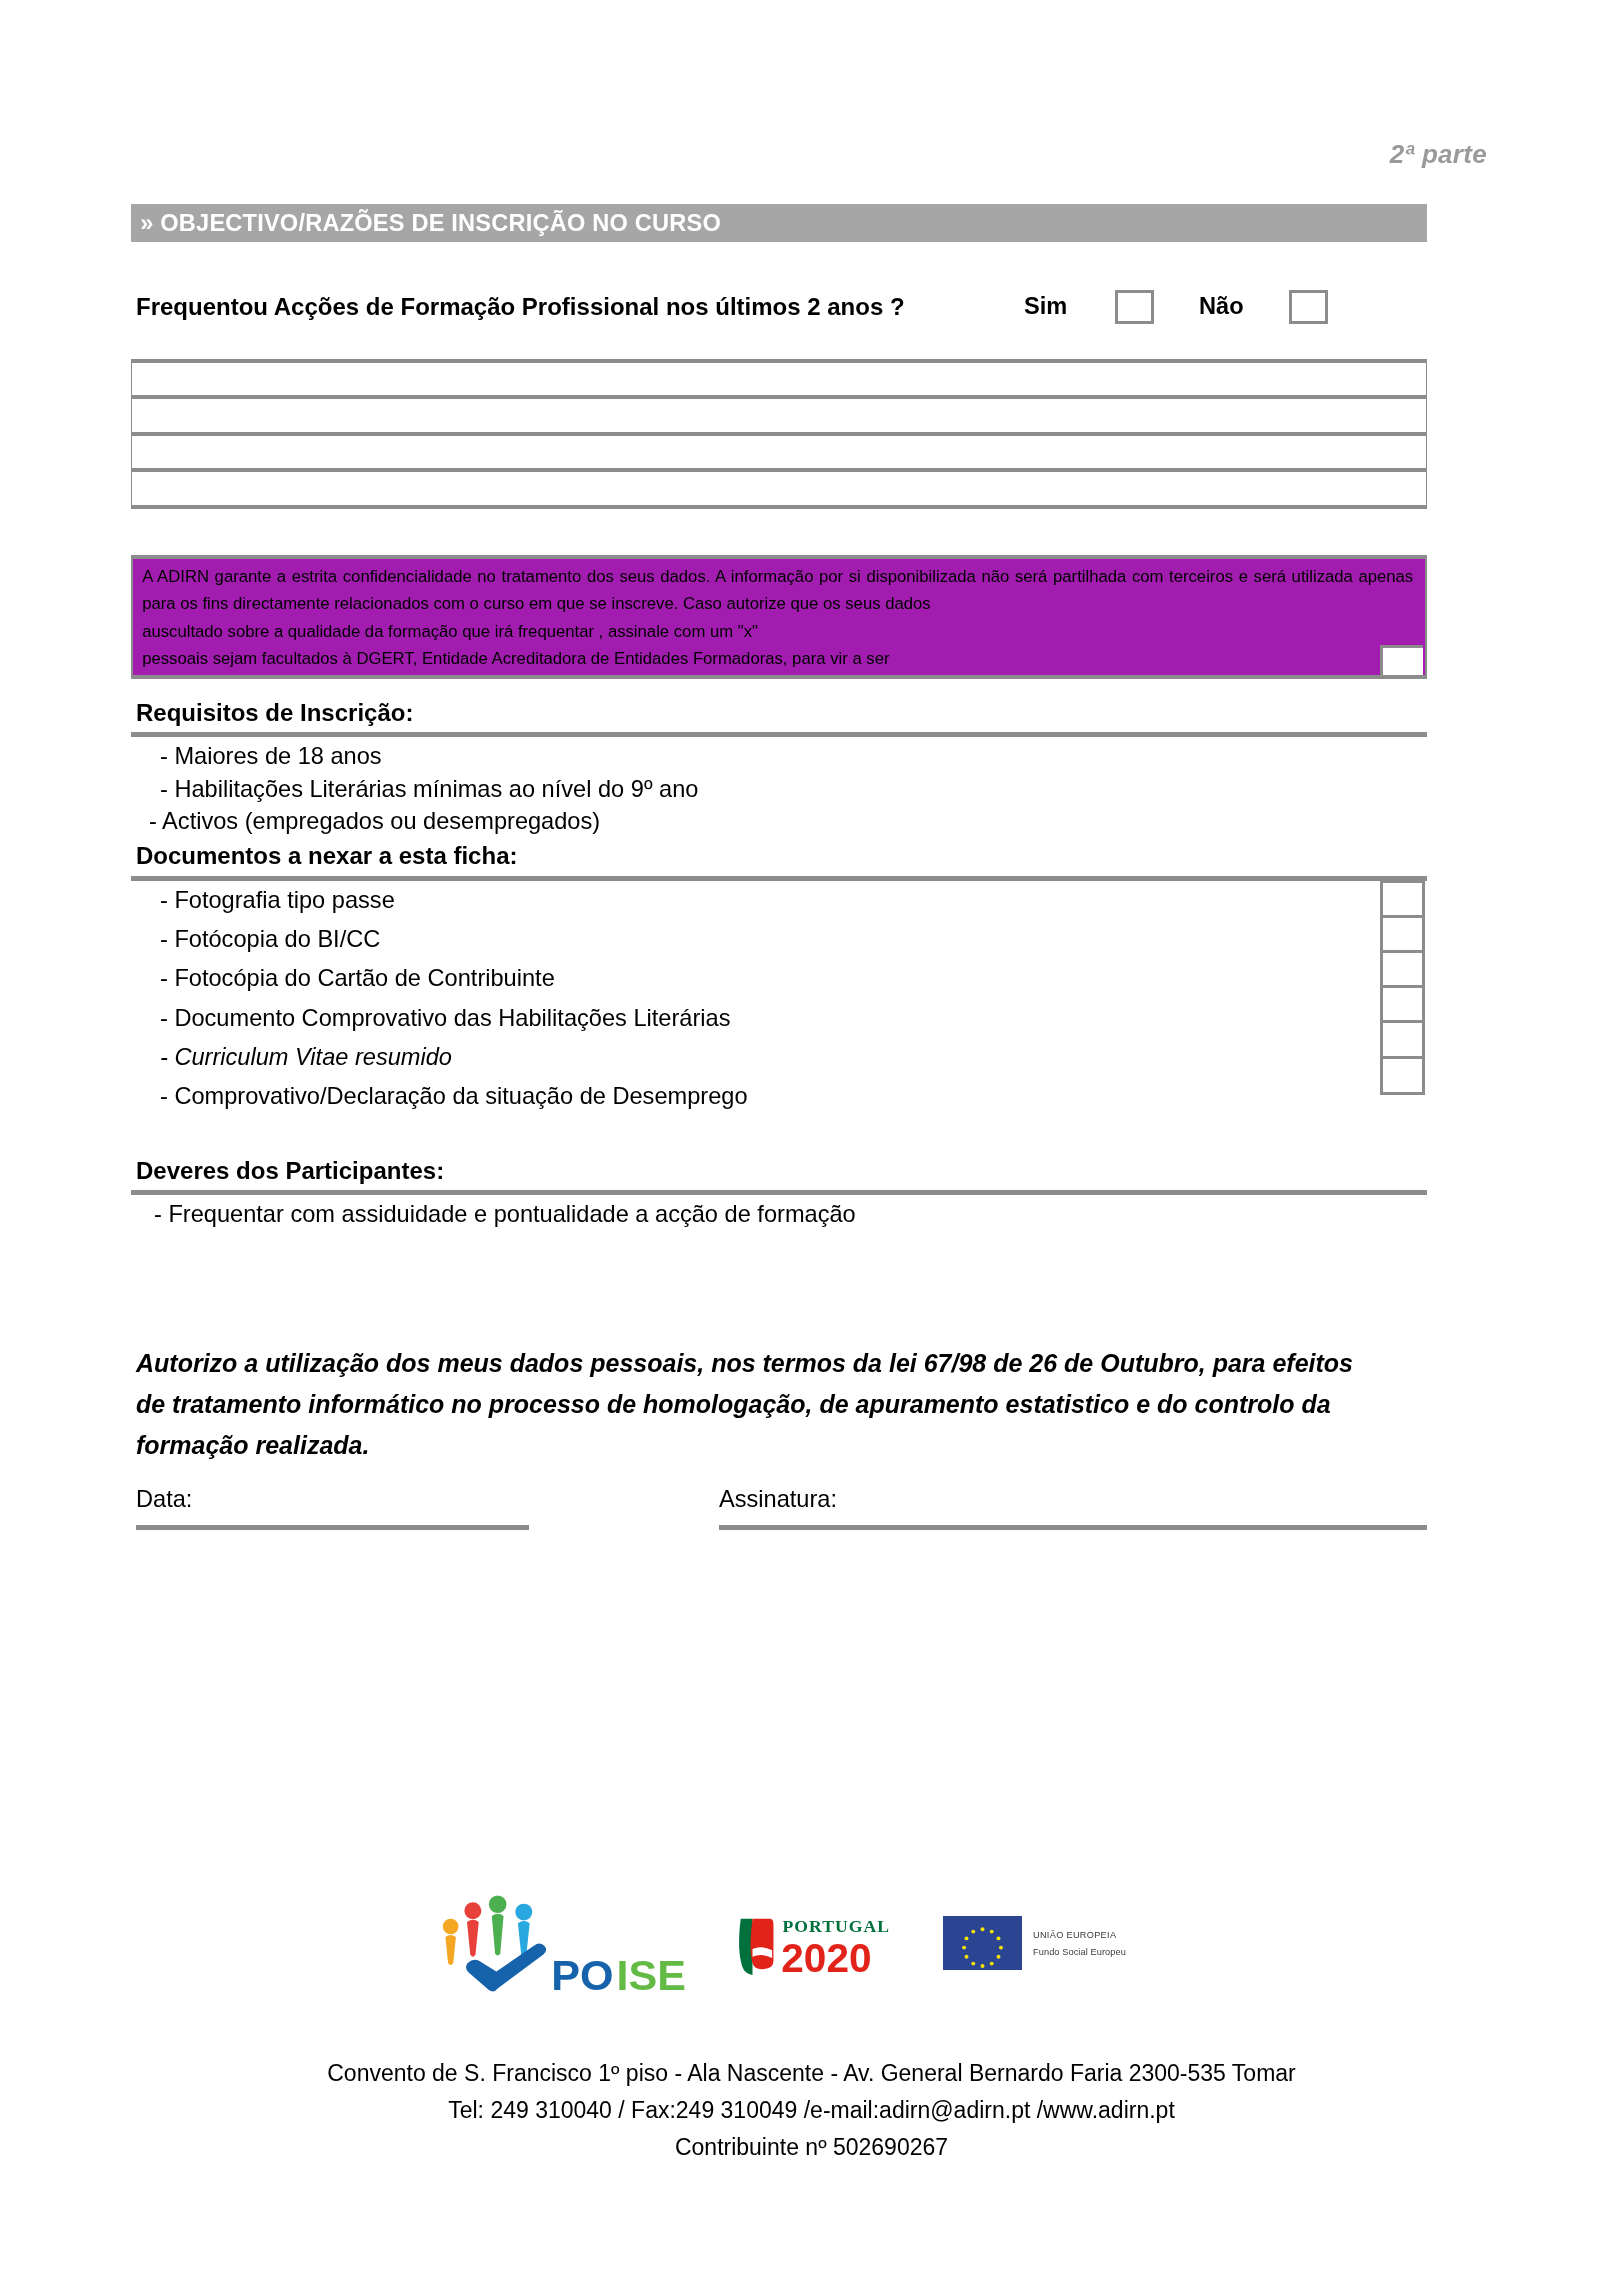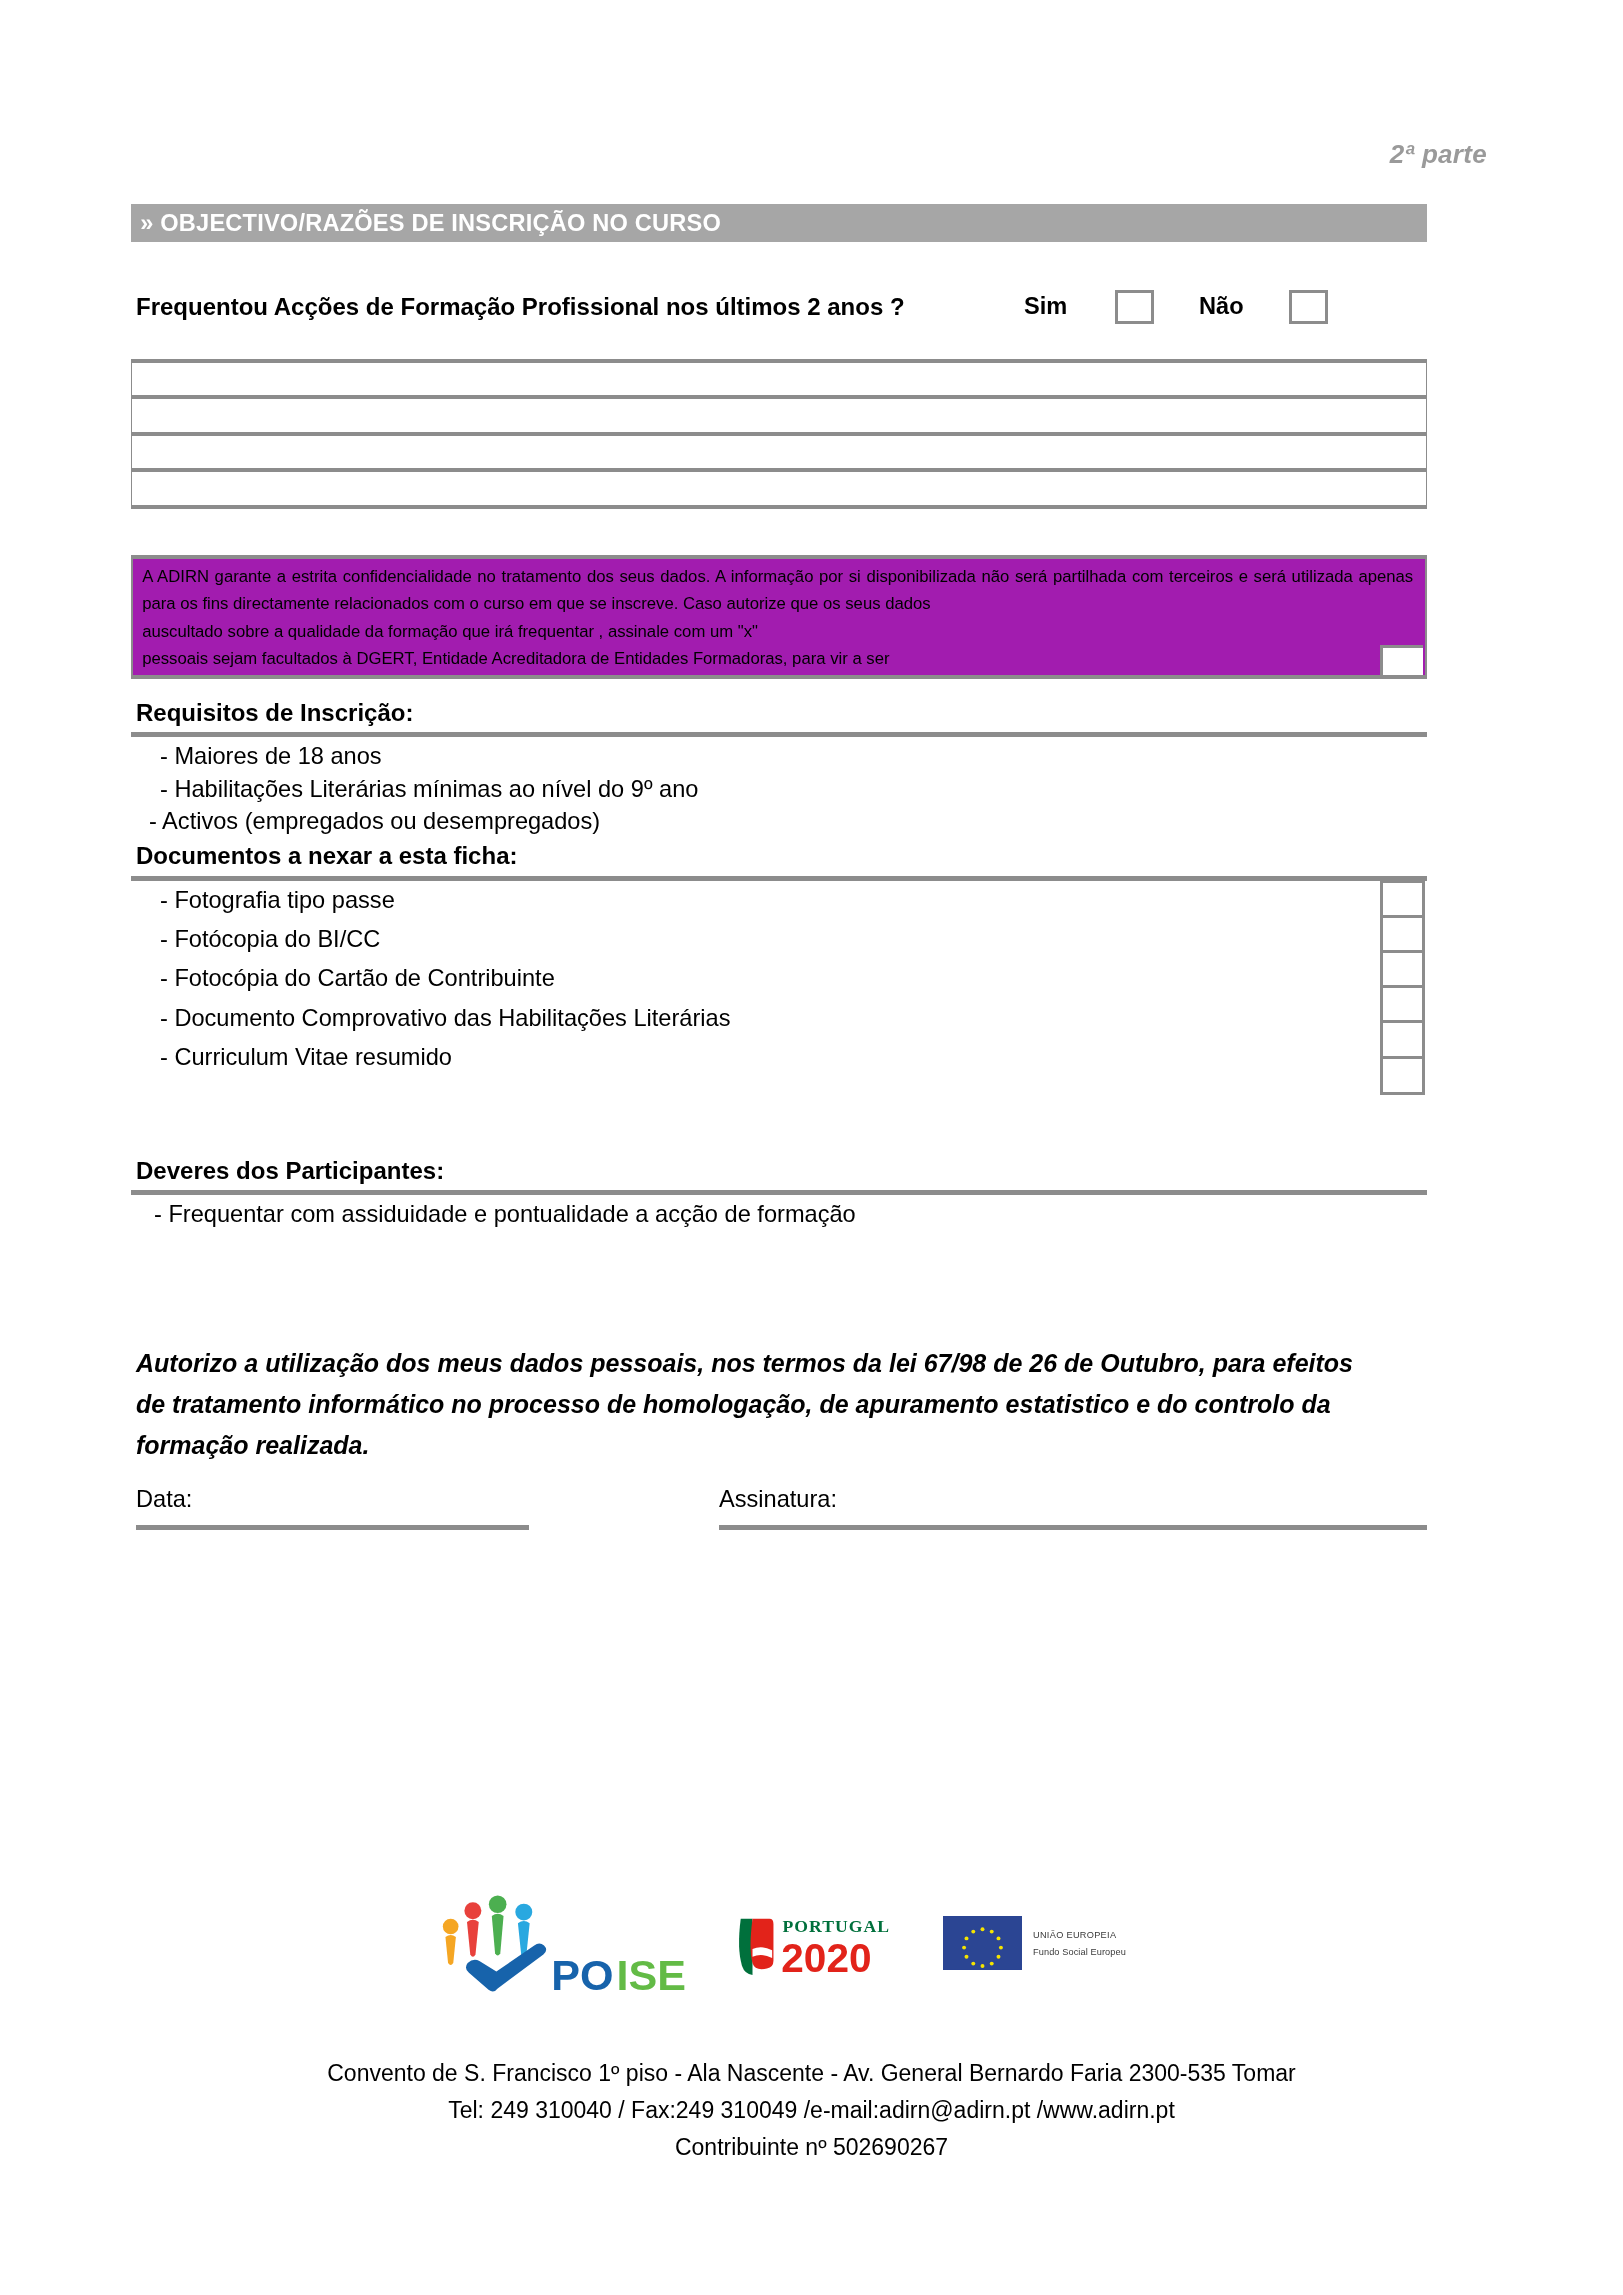--- a/index.html
+++ b/index.html
@@ -319,21 +319,22 @@
   <div class="bullet" style="left:160px; top:743px;">- Maiores de 18 anos</div>
   <div class="bullet" style="left:160px; top:776px;">- Habilitações Literárias mínimas ao nível do 9º ano</div>
   <div class="bullet" style="left:149px; top:808px;">- Activos (empregados ou desempregados)</div>
 
   <div class="sec-heading" style="top:842px;">Documentos a nexar a esta ficha:</div>
   <div class="sec-rule" style="top:876px;"></div>
   <div class="bullet" style="left:160px; top:887px;">- Fotografia tipo passe</div>
   <div class="bullet" style="left:160px; top:926px;">- Fotócopia do BI/CC</div>
   <div class="bullet" style="left:160px; top:965px;">- Fotocópia do Cartão de Contribuinte</div>
   <div class="bullet" style="left:160px; top:1005px;">- Documento Comprovativo das Habilitações Literárias</div>
-  <div class="bullet" style="left:160px; top:1044px;">- Curriculum Vitae resumido</div>
+  <div class="bullet" style="left:160px; top:1044px;font-style:italic;">- Curriculum Vitae resumido</div>
+  <div class="bullet" style="left:160px; top:1083px;">- Comprovativo/Declaração da situação de Desemprego</div>
 
   <div class="docs-checkcol">
     <div class="docs-check"></div>
     <div class="docs-check"></div>
     <div class="docs-check"></div>
     <div class="docs-check"></div>
     <div class="docs-check"></div>
     <div class="docs-check"></div>
   </div>
 

